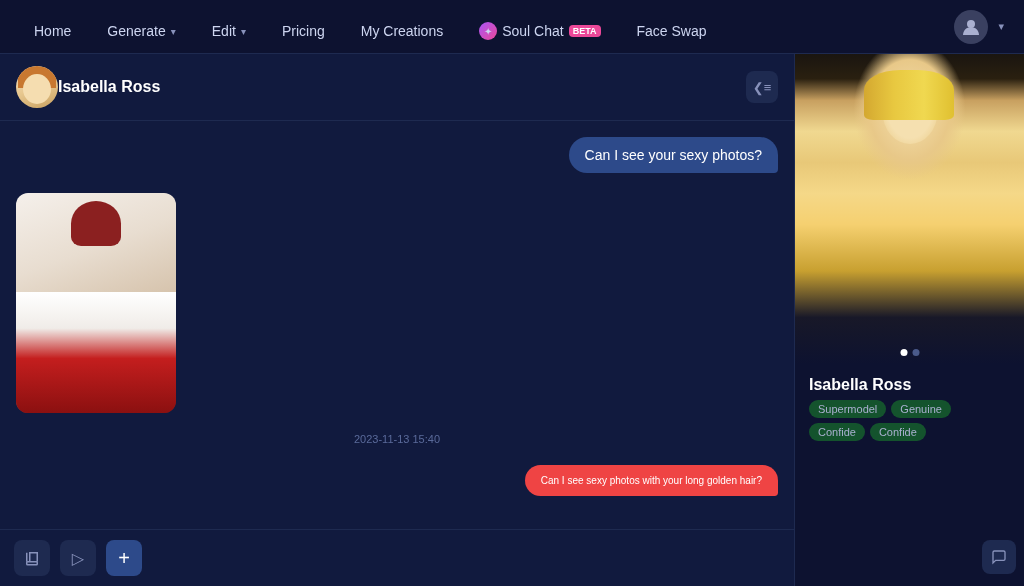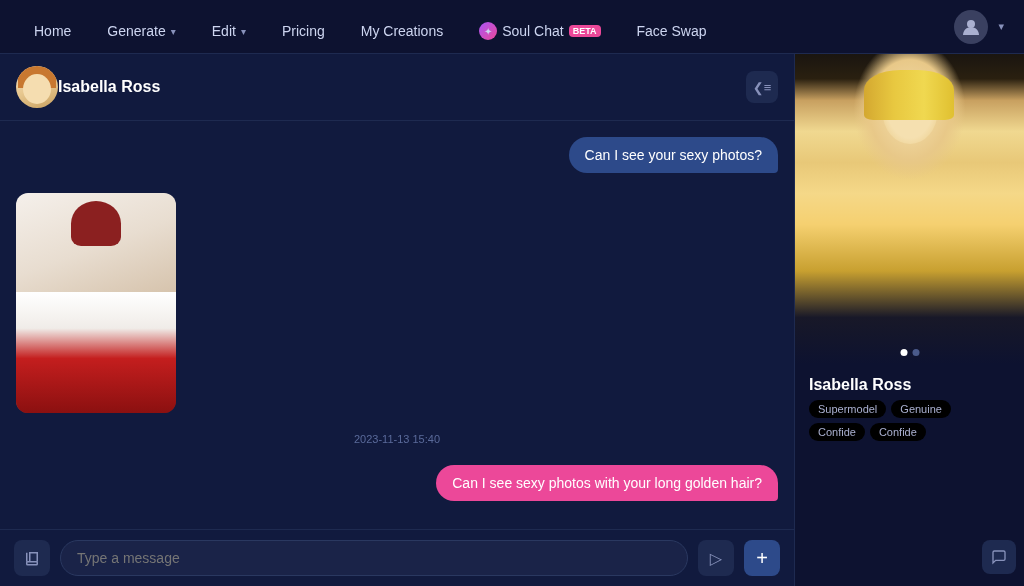--- a/index.html
+++ b/index.html
@@ -175,26 +175,26 @@
     
     .msg-timestamp {
       align-self: center;
       font-size: 11px;
       color: #5a6a9a;
     }
 
     
     .msg-user-2 {
       align-self: flex-end;
-      background: #ec4899;
+      background: #ef4444;
       color: #fff;
       padding: 10px 16px;
       border-radius: 18px 18px 4px 18px;
       max-width: 70%;
-      font-size: 14px;
+      font-size: 10px;
     }
 
     
     .chat-input-area {
       display: flex;
       align-items: center;
       padding: 10px 14px;
       gap: 10px;
       border-top: 1px solid #1e2a50;
       background: #111a3e;
@@ -331,21 +331,21 @@
       color: #8892bb;
       line-height: 1.5;
       margin-bottom: 10px;
     }
     .char-tags {
       display: flex;
       flex-wrap: wrap;
       gap: 5px;
     }
     .tag {
-      background: #000000;
+      background: #14532d;
       color: #aab0d0;
       font-size: 11px;
       padding: 3px 9px;
       border-radius: 12px;
     }
 
     
     .mini-chat-btn {
       position: absolute;
       bottom: 12px;
@@ -471,21 +471,20 @@
     </div>
 
     <div class="chat-input-area">
       <div class="input-icon-btn">
         <svg width="18" height="18" viewBox="0 0 24 24" fill="none" stroke="#8892bb" stroke-width="2">
           <polyline points="9,17 9,5 19,5 19,17"></polyline>
           <rect x="5" y="17" width="14" height="4" rx="1"></rect>
           <line x1="5" y1="5" x2="5" y2="17"></line>
         </svg>
       </div>
-      <input class="chat-input" type="text" placeholder="Type a message" style="">
       <div class="send-btn">
         <span style="font-size:16px; color:#8892bb;">▷</span>
       </div>
       <div class="add-btn">
         <span>+</span>
       </div>
     </div>
 
   </div>
 

